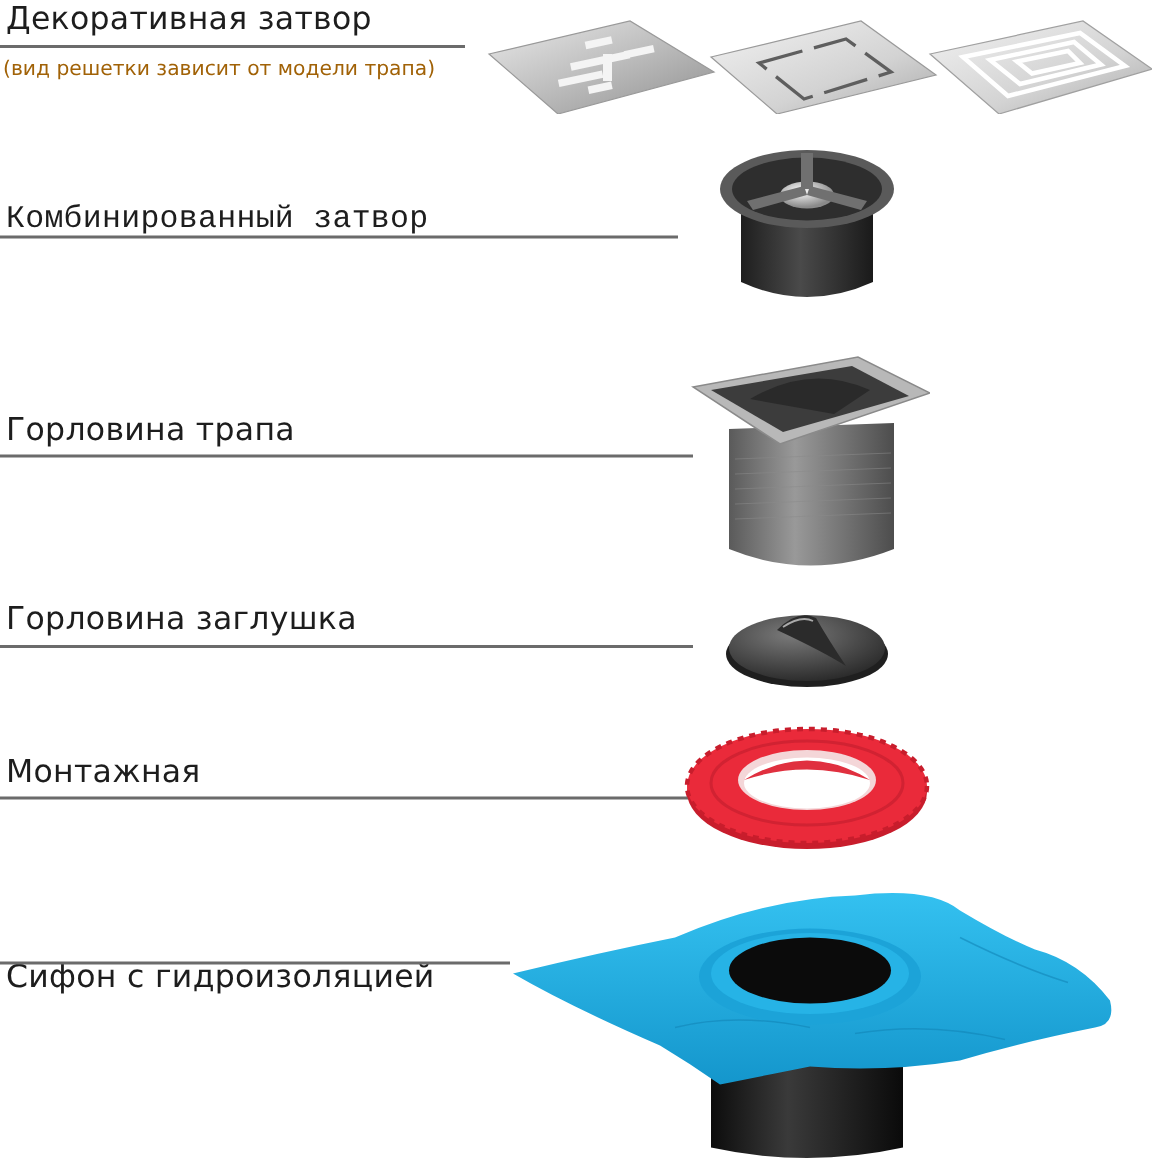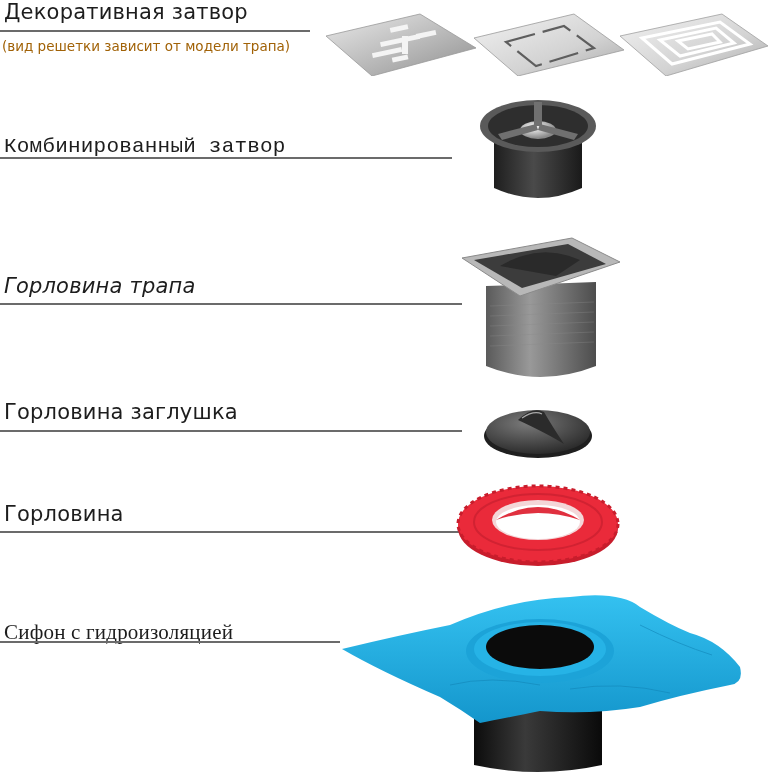--- a/index.html
+++ b/index.html
@@ -13,30 +13,30 @@
 </head>
 <body>
 
 <div class="label" style="top:0px;">Декоративная  затвор</div>
 <div class="rule" style="top:30px;width:310px;"></div>
 <div class="sub" style="top:38px;">(вид решетки зависит от модели трапа)</div>
 
 <div class="label" style="top:135px;font-family:Liberation Mono, monospace;">Комбинированный затвор</div>
 <div class="rule" style="top:157px;width:452px;"></div>
 
-<div class="label" style="top:274px;font-style:italic;">Горловина трапа</div>
+<div class="label" style="top:274px;">Горловина трапа</div>
 <div class="rule" style="top:303px;width:462px;"></div>
 
 <div class="label" style="top:400px;">Горловина заглушка</div>
 <div class="rule" style="top:430px;width:462px;"></div>
 
-<div class="label" style="top:502px;">Горловина</div>
+<div class="label" style="top:502px;">Монтажная</div>
 <div class="rule" style="top:531px;width:460px;"></div>
 
-<div class="label" style="top:620px;font-family:Liberation Serif, serif;">Сифон с гидроизоляцией</div>
+<div class="label" style="top:639px;">Сифон с гидроизоляцией</div>
 <div class="rule" style="top:641px;width:340px;"></div>
 
 <div class="part" style="left:322px;top:6px;">
   <svg width="446" height="70" viewBox="0 0 446 70">
     <defs>
       <linearGradient id="st" x1="0" y1="0" x2="1" y2="1">
         <stop offset="0" stop-color="#e9e9e9"></stop>
           <stop offset="0.5" stop-color="#bdbdbd"></stop>
           <stop offset="1" stop-color="#8f8f8f"></stop>
       </linearGradient>

